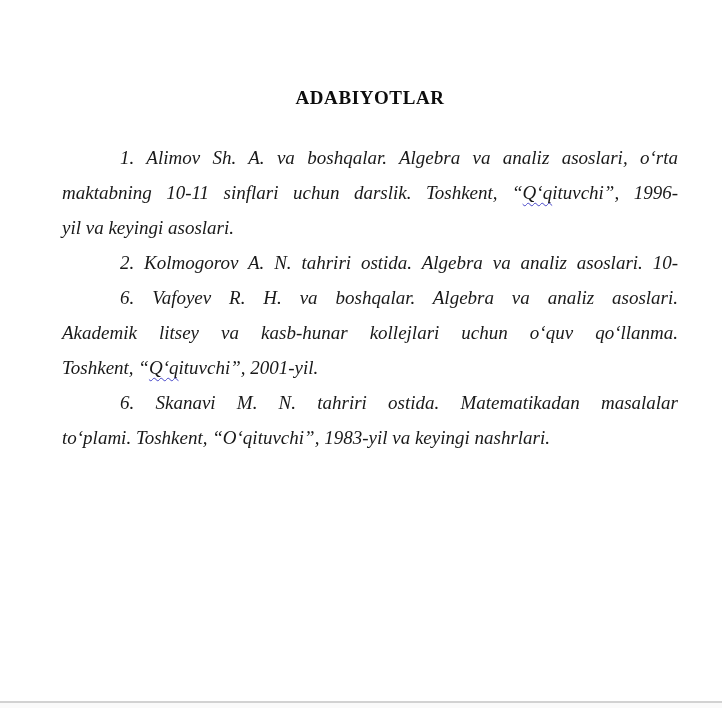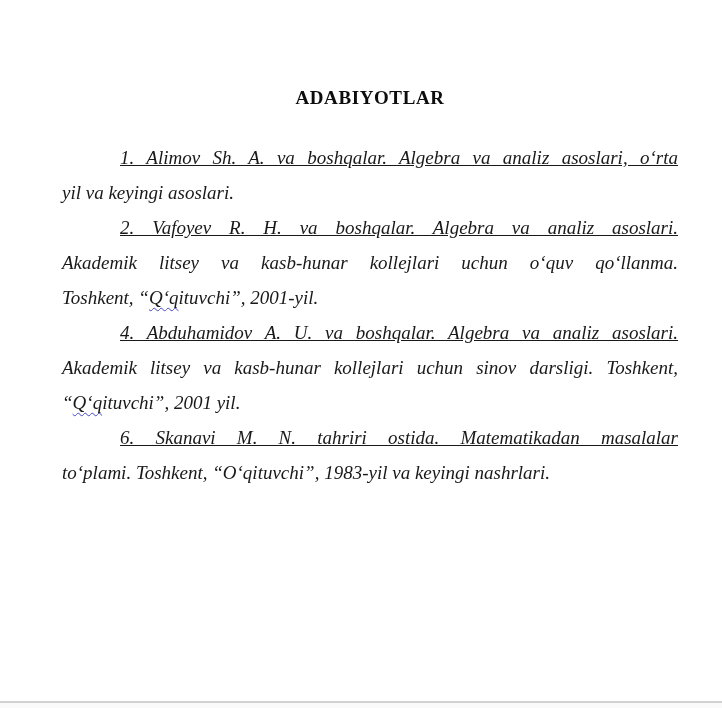--- a/index.html
+++ b/index.html
@@ -29,21 +29,21 @@
   }
   .ref-paragraph{margin:0;padding:0;}
   .ref-line{
     font-style:italic;
     font-size:19px;line-height:35px;
     white-space:normal;
     text-align:justify;
     text-align-last:justify;
     color:var(--text-color);
   }
-  .ref-line.first{text-indent:58px;text-decoration:underline;}
+  .ref-line.first{text-indent:58px;}
   .ref-line.last{text-align-last:left;}
   .squiggle{
     text-decoration-line:underline;
     text-decoration-style:wavy;
     text-decoration-color:var(--squiggle-color);
     text-decoration-thickness:1px;
     text-underline-offset:3px;
     text-decoration-skip-ink:none;
   }
   .page-bottom-edge{
@@ -57,33 +57,30 @@
 </style>
 </head>
 <body>
 
 <div class="doc-page">
   <div class="doc-content">
     <h1 class="doc-title">ADABIYOTLAR</h1>
     <div>
         <div class="ref-paragraph">
           <div class="ref-line first">1. Alimov Sh. A. va boshqalar. Algebra va analiz asoslari, oʻrta</div>
+          <div class="ref-line">maktabning 10-11 sinflari uchun darslik. Toshkent, “<span class="squiggle">Qʻq</span>ituvchi”, 1996-</div>
           <div class="ref-line last">yil va keyingi asoslari.</div>
         </div>
         <div class="ref-paragraph">
+          <div class="ref-line first">2. Kolmogorov A. N. tahriri ostida. Algebra va analiz asoslari. 10-</div>
         </div>
         <div class="ref-paragraph">
-          <div class="ref-line first">2. Vafoyev R. H. va boshqalar. Algebra va analiz asoslari.</div>
+          <div class="ref-line first">6. Vafoyev R. H. va boshqalar. Algebra va analiz asoslari.</div>
           <div class="ref-line">Akademik litsey va kasb-hunar kollejlari uchun oʻquv qoʻllanma.</div>
           <div class="ref-line last">Toshkent, “<span class="squiggle">Qʻq</span>ituvchi”, 2001-yil.</div>
-        </div>
-        <div class="ref-paragraph">
-          <div class="ref-line first">4. Abduhamidov A. U. va boshqalar. Algebra va analiz asoslari.</div>
-          <div class="ref-line">Akademik litsey va kasb-hunar kollejlari uchun sinov darsligi. Toshkent,</div>
-          <div class="ref-line last">“<span class="squiggle">Qʻq</span>ituvchi”, 2001 yil.</div>
         </div>
         <div class="ref-paragraph">
           <div class="ref-line first">6. Skanavi M. N. tahriri ostida. Matematikadan masalalar</div>
           <div class="ref-line last">toʻplami. Toshkent, “Oʻqituvchi”, 1983-yil va keyingi nashrlari.</div>
         </div>
       </div>
   </div>
   <div class="page-bottom-edge"></div>
   <div class="page-below-edge"></div>
 </div>

